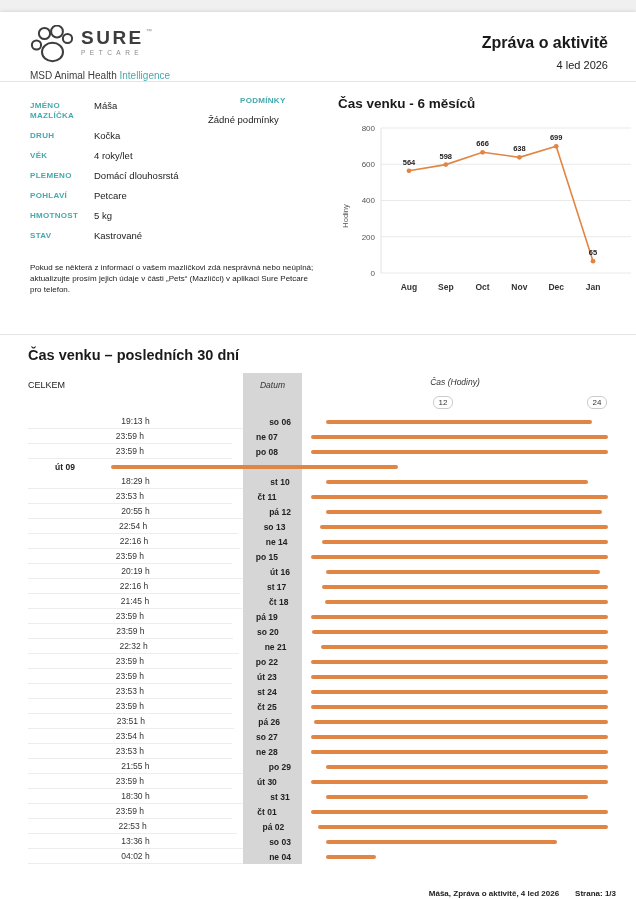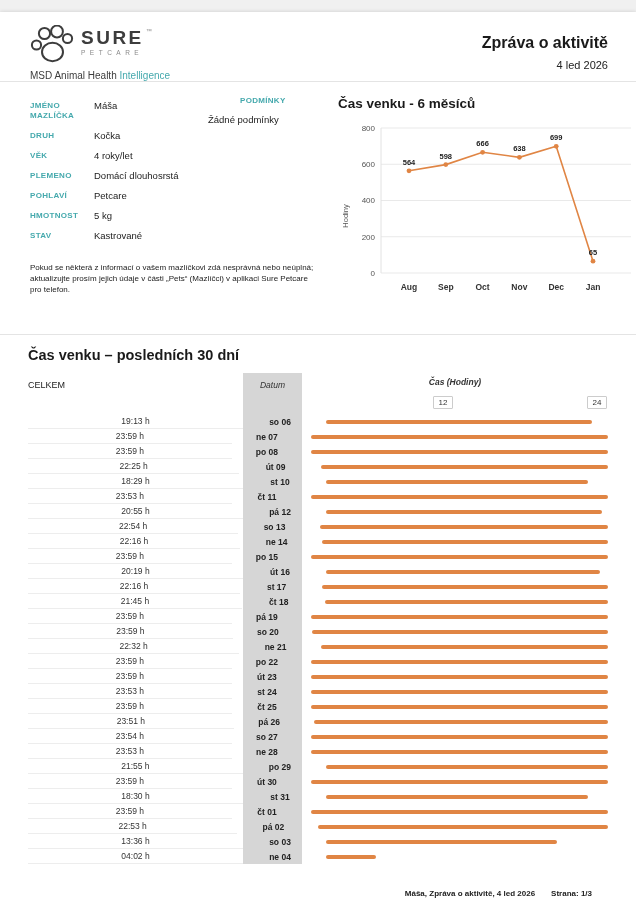--- a/index.html
+++ b/index.html
@@ -40,33 +40,33 @@
   .line-chart{width:300px;height:203px;display:block;}
   
   .table-section{padding:10px 28px 0 28px;}
   .table-title{font-size:14.5px;font-weight:bold;color:#1a1a1a;margin:2px 0 10px 0;}
   .day-table{position:relative;width:580px;}
   .datum-bg{position:absolute;left:215px;top:0;width:59px;height:100%;background:#d6d6d6;}
   .day-header{display:flex;height:41px;position:relative;z-index:1;}
   .h-total{width:215px;text-align:left;font-weight:normal;font-size:9px;color:#222;padding-top:7px;}
   .h-date{width:59px;text-align:center;font-style:italic;font-size:8.5px;color:#333;padding-top:7px;}
   .h-time{flex:1;position:relative;}
-  .h-time-label{position:absolute;left:0;right:0;top:4px;text-align:center;font-style:italic;font-size:8.5px;color:#333;font-weight:bold;}
-  .marker{position:absolute;top:23px;border:1px solid #ccc;border-radius:1px;background:#fff;
+  .h-time-label{position:absolute;left:0;right:0;top:4px;text-align:center;font-style:italic;font-size:8.5px;color:#333;}
+  .marker{position:absolute;top:23px;border:1px solid #ccc;border-radius:6px;background:#fff;
           font-size:8px;color:#333;padding:1px 0;width:18px;text-align:center;}
   .marker-12{left:131px;}
   .marker-24{left:285px;}
   .day-row{display:flex;height:15px;align-items:center;position:relative;z-index:1;}
   .r-total{width:215px;height:15px;line-height:15px;text-align:center;font-size:8.5px;color:#333;
            border-bottom:1px solid #ededed;box-sizing:border-box;}
   .r-date{width:74px;text-align:center;font-size:8.5px;font-weight:bold;color:#222;}
   .r-bar-area{flex:1;padding-left:9px;}
   .bar{height:4px;border-radius:2px;background:#e08544;}
   
-  .footer{position:absolute;bottom:13px;right:44px;font-size:8px;font-weight:bold;color:#222;display:flex;gap:16px;}
+  .footer{position:absolute;bottom:13px;right:20px;font-size:8px;font-weight:bold;color:#222;display:flex;gap:16px;}
 </style>
 </head>
 <body>
 
 <div class="page">
 
   <div class="header">
     <div class="logo-block">
       <div class="logo-top">
         <svg class="paw" width="44" height="38" viewBox="0 0 44 38">
@@ -192,21 +192,20 @@
             </div>
           </div>
           <div class="day-row">
             <div class="r-total">23:59 h</div>
             <div class="r-date">po 08</div>
             <div class="r-bar-area">
               <div class="bar" style="width: 297px; background: rgb(224, 133, 68);"></div>
             </div>
           </div>
           <div class="day-row">
-            <div class="r-total">22:25 h</div>
             <div class="r-date">út 09</div>
             <div class="r-bar-area">
               <div class="bar" style="width: 287.1px; background: rgb(224, 133, 68);"></div>
             </div>
           </div>
           <div class="day-row">
             <div class="r-total">18:29 h</div>
             <div class="r-date">st 10</div>
             <div class="r-bar-area">
               <div class="bar" style="width: 262.3px; background: rgb(224, 133, 68);"></div>

